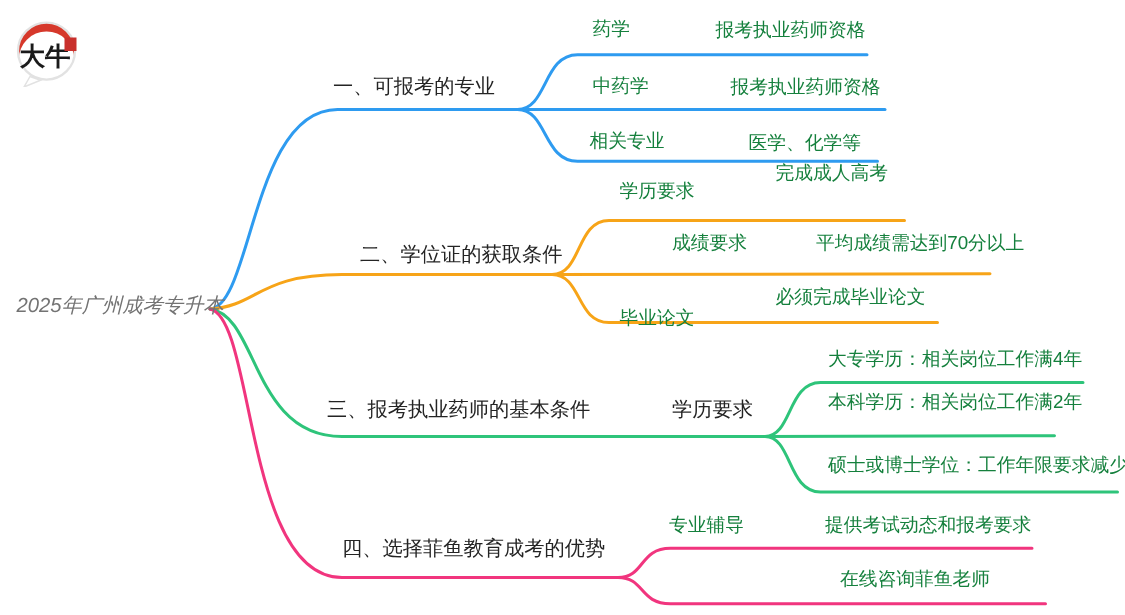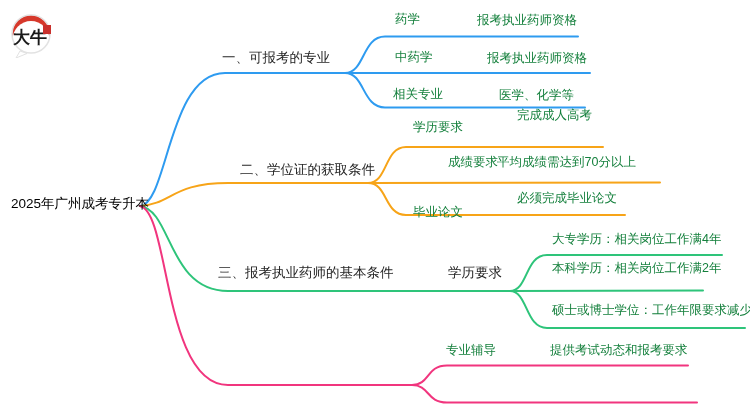--- a/index.html
+++ b/index.html
@@ -6,21 +6,21 @@
   body{
     width:750px;height:410px;position:relative;overflow:hidden;background:#ffffff;
     font-family:"Liberation Sans","DejaVu Sans",sans-serif;
   }
   .canvas{position:absolute;inset:0;}
   svg.lines{position:absolute;left:0;top:0;width:750px;height:410px;}
   svg.lines path{fill:none;stroke-width:2;stroke-linecap:round;}
   .node{
     position:absolute;white-space:nowrap;color:#262626;line-height:1.15;
   }
-  .root-label{font-size:13.5px;color:#000000;}
+  .root-label{font-size:13.5px;color:#737373;font-style:italic;}
   .branch-label{font-size:13.5px;color:#242424;}
   .leaf{font-size:12.5px;color:#15803d;}
   
   .logo{position:absolute;left:10px;top:12px;display:flex;align-items:center;gap:7px;cursor:pointer;}
   .logo-text{display:flex;flex-direction:column;gap:2px;}
   .logo-title{font-size:15px;font-weight:bold;color:#2e8b33;letter-spacing:1px;}
   .logo-domain{font-size:12.5px;font-weight:bold;color:#2e8b33;letter-spacing:.5px;}
 </style>
 </head>
 <body>
@@ -67,27 +67,29 @@
   <div class="node leaf" style="left:477px;top:13px;">报考执业药师资格</div>
   <div class="node leaf" style="left:395px;top:50px;">中药学</div>
   <div class="node leaf" style="left:487px;top:51px;">报考执业药师资格</div>
   <div class="node leaf" style="left:393px;top:87px;">相关专业</div>
   <div class="node leaf" style="left:499px;top:88px;">医学、化学等</div>
 
   <div class="node branch-label" style="left:228px;top:162px;margin-left:12px;">二、学位证的获取条件</div>
   <div class="node leaf" style="left:413px;top:120px;">学历要求</div>
   <div class="node leaf" style="left:517px;top:108px;">完成成人高考</div>
   <div class="node leaf" style="left:413px;top:155px;margin-left:35px;">成绩要求</div>
-  <div class="node leaf" style="left:497px;top:155px;text-align:center;">平均成绩需达到70分以上</div>
+  <div class="node leaf" style="left:544px;top:155px;text-align:center;">平均成绩需达到70分以上</div>
   <div class="node leaf" style="left:413px;top:205px;">毕业论文</div>
   <div class="node leaf" style="left:517px;top:191px;">必须完成毕业论文</div>
 
   <div class="node branch-label" style="left:218px;top:265px;">三、报考执业药师的基本条件</div>
   <div class="node branch-label" style="left:448px;top:265px;">学历要求</div>
   <div class="node leaf" style="left:552px;top:232px;">大专学历：相关岗位工作满4年</div>
   <div class="node leaf" style="left:552px;top:261px;">本科学历：相关岗位工作满2年</div>
   <div class="node leaf" style="left:552px;top:303px;">硕士或博士学位：工作年限要求减少</div>
 
+  <div class="node branch-label" style="left:228px;top:358px;">四、选择菲鱼教育成考的优势</div>
   <div class="node leaf" style="left:446px;top:343px;">专业辅导</div>
   <div class="node leaf" style="left:550px;top:343px;">提供考试动态和报考要求</div>
   <div class="node leaf" style="left:447px;top:379px;margin-top:31px;">个性化建议</div>
+  <div class="node leaf" style="left:560px;top:379px;">在线咨询菲鱼老师</div>
 
 </div>
 
 </body></html>

